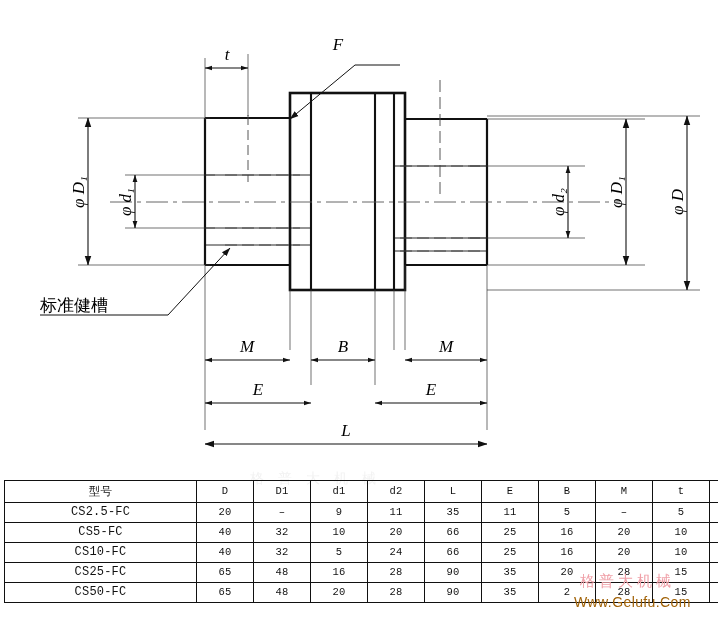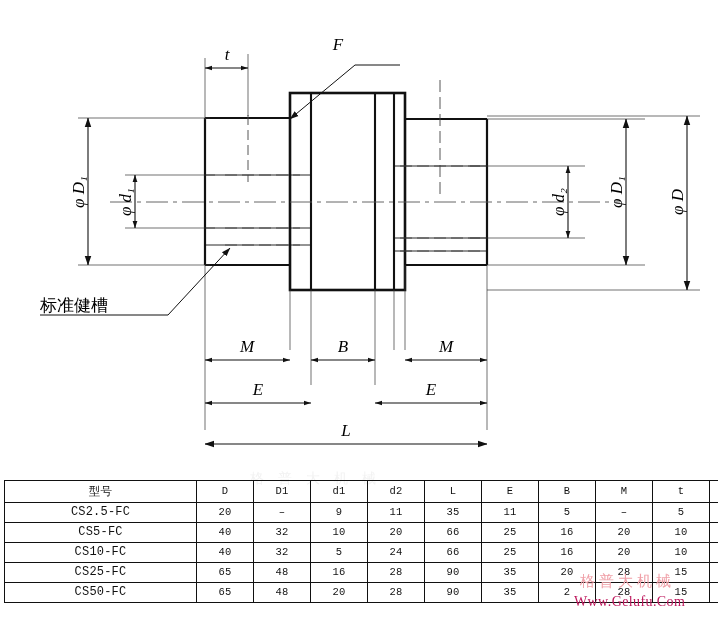--- a/index.html
+++ b/index.html
@@ -94,23 +94,23 @@
     left: 0; top: 0;
     font-family: "DejaVu Sans", sans-serif;
     font-size: 15px;
     color: #f0a0a8;
     letter-spacing: 4px;
     white-space: nowrap;
   }
   #wm-url {
     position: absolute;
     left: -6px; top: 22px;
-    font-family: Liberation Serif, serif;
+    font-family: Liberation Sans, sans-serif;
     font-size: 14px;
-    color: #be185d;
+    color: #a16207;
     letter-spacing: 0.4px;
     white-space: nowrap;
     text-align: center;
   }
   #watermark-top {
     position: absolute;
     left: 250px;
     top: 470px;
     font-family: "DejaVu Sans", sans-serif;
     font-size: 14px;

